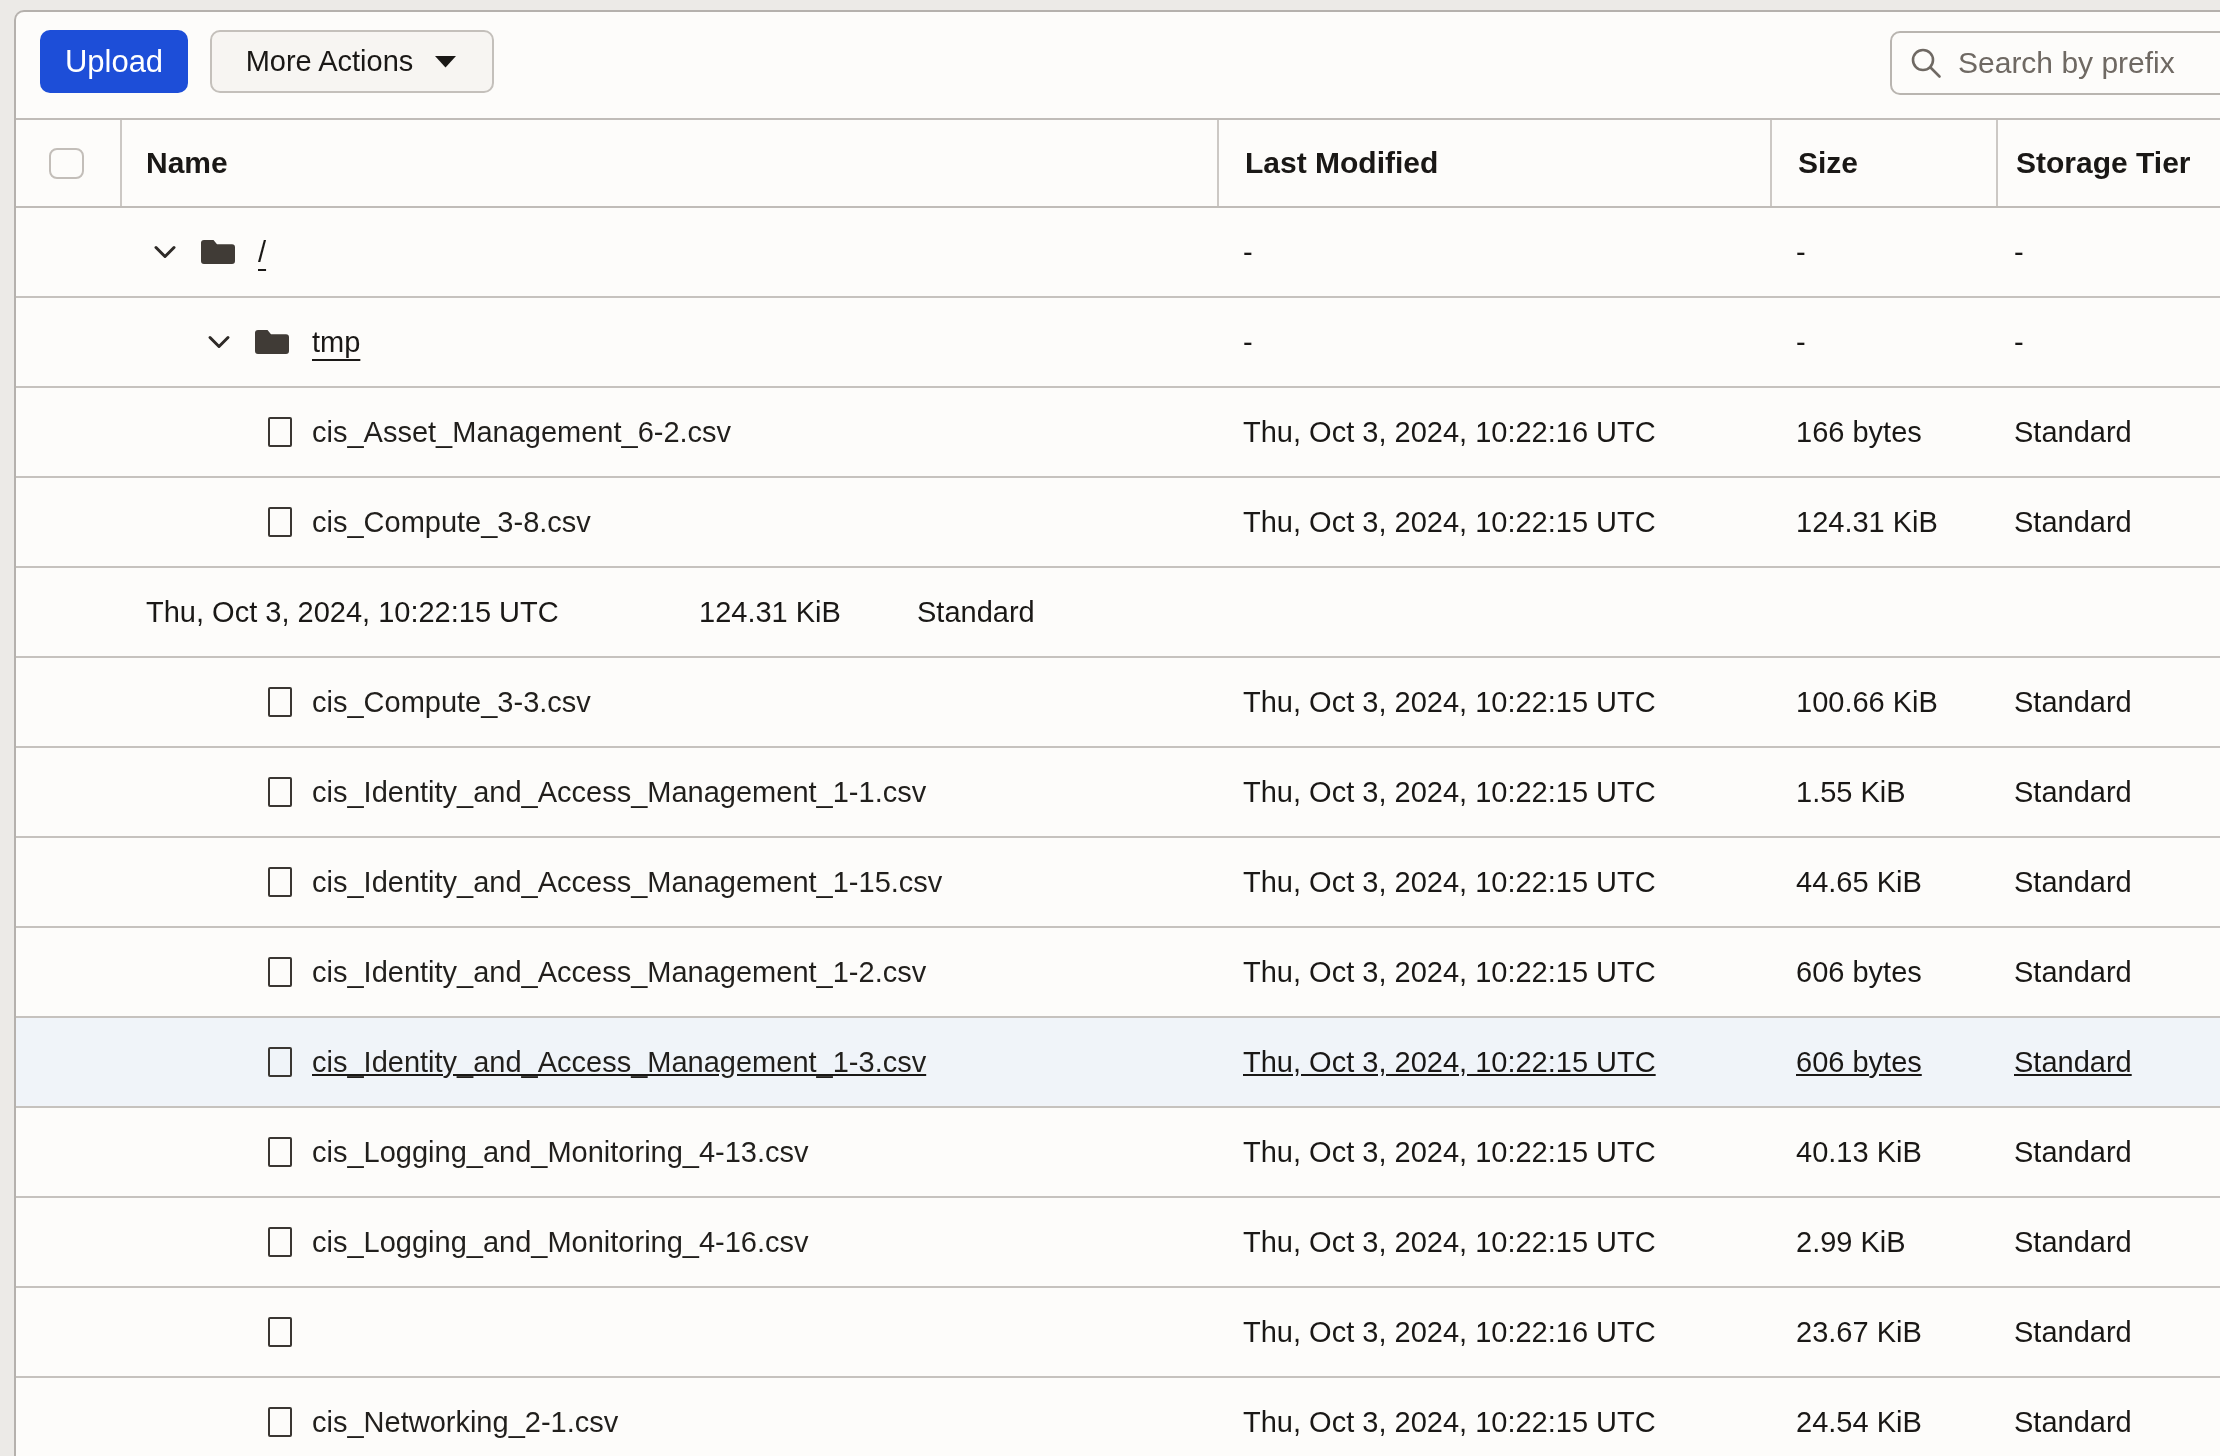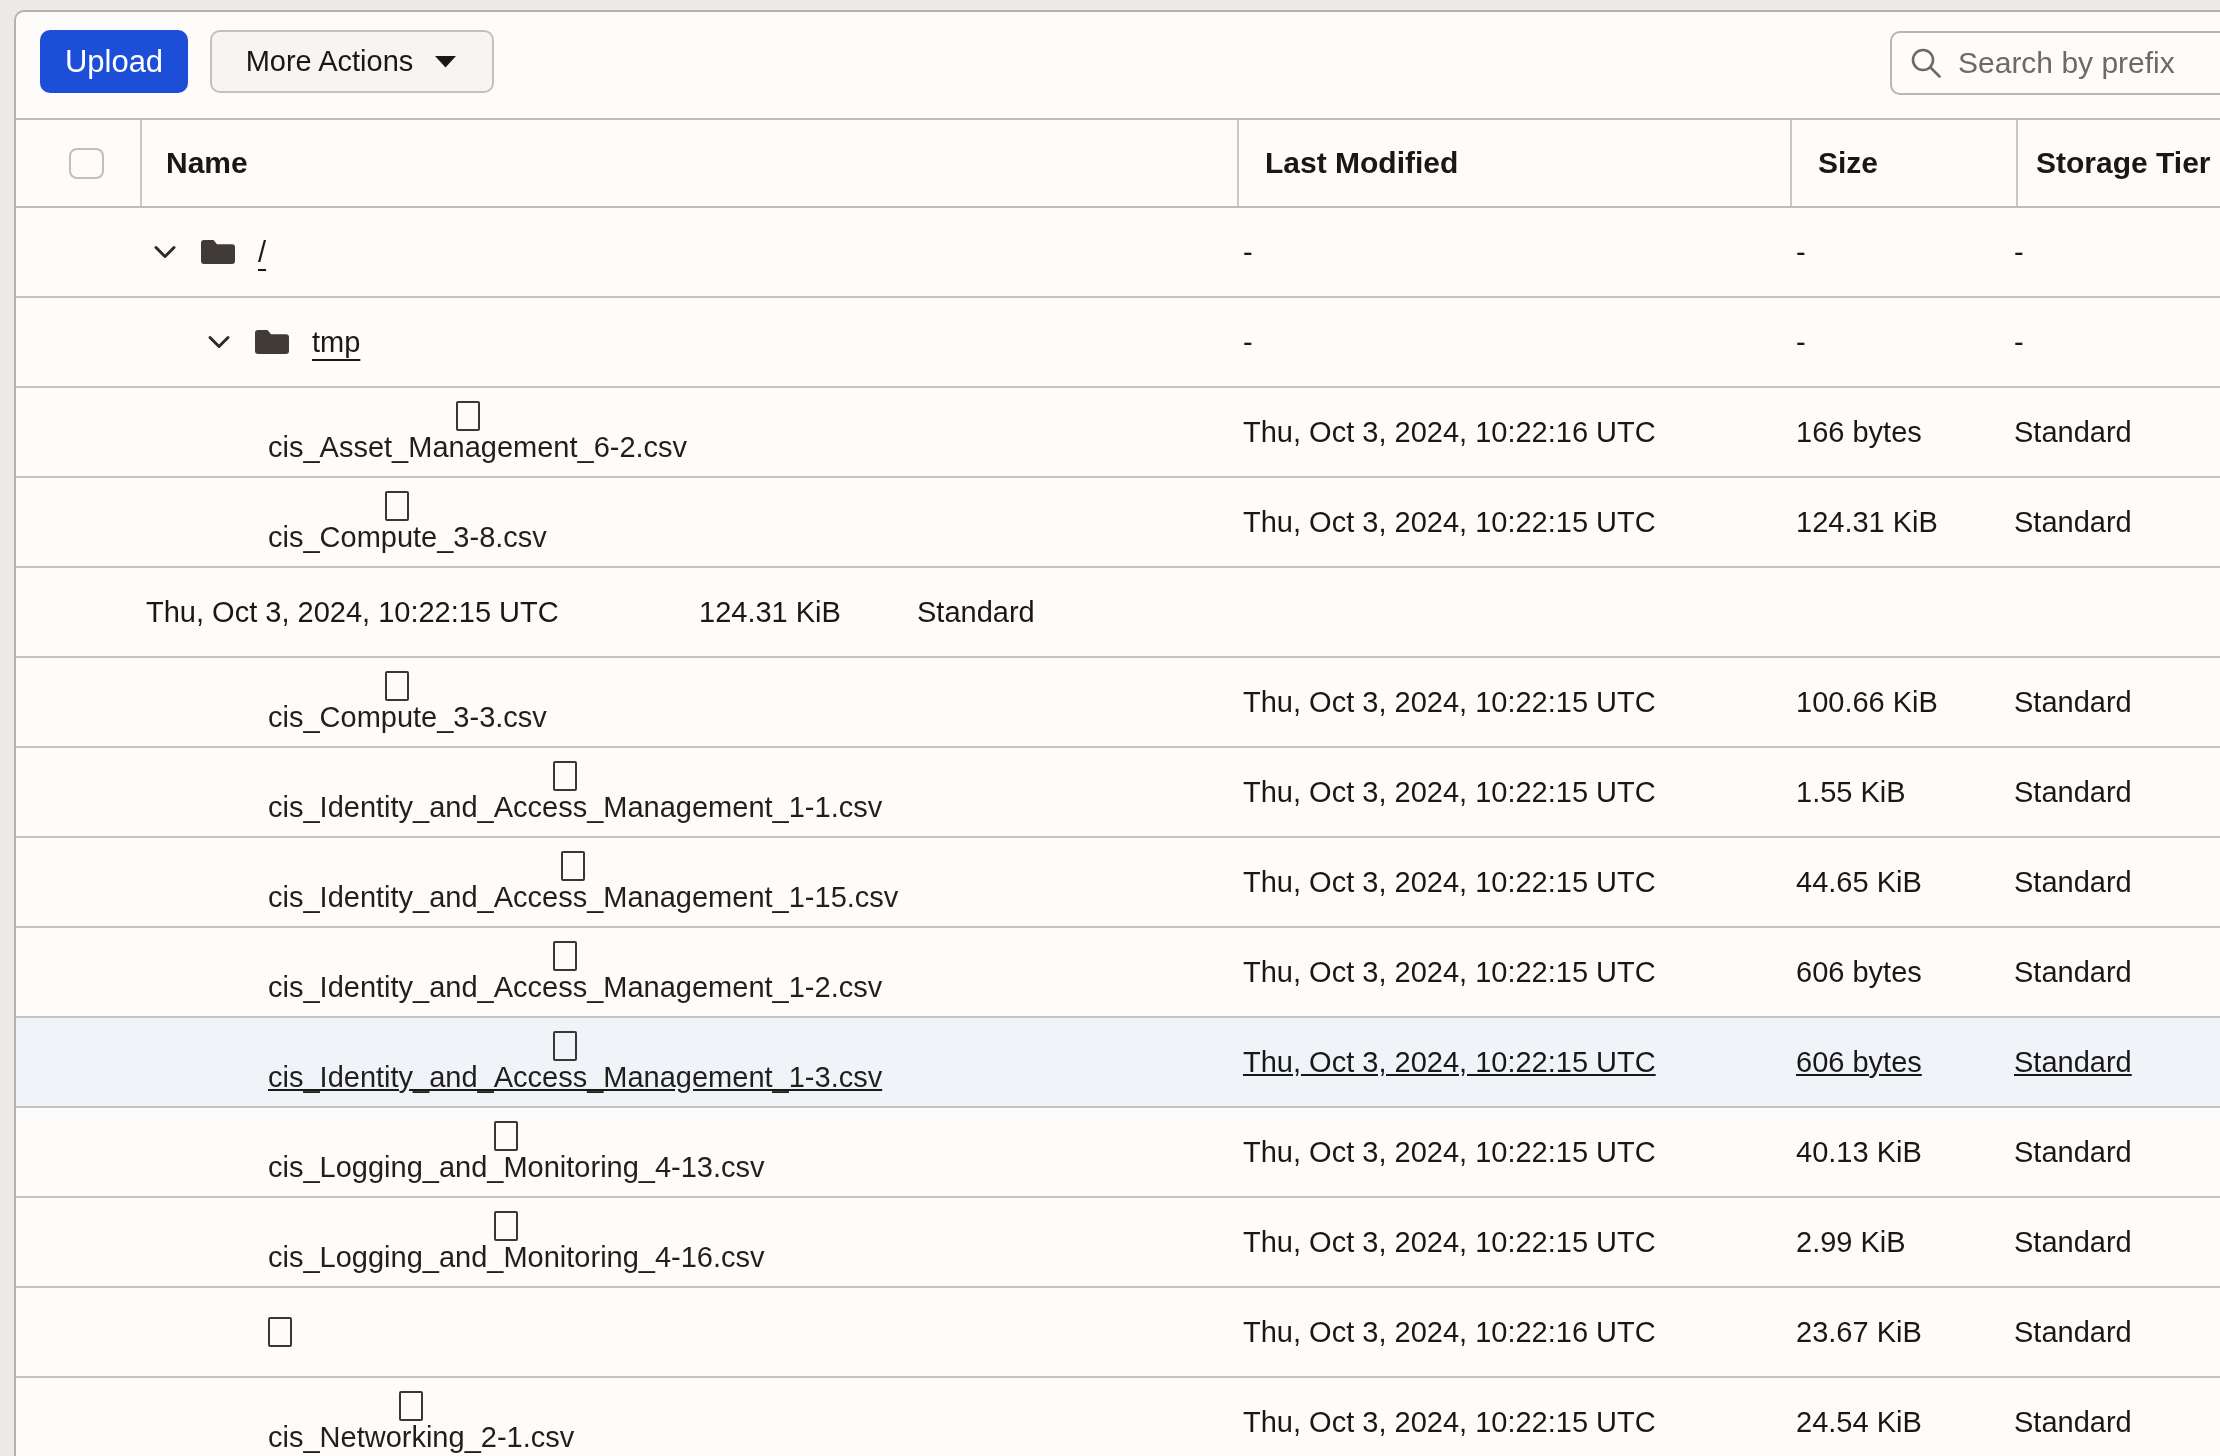--- a/index.html
+++ b/index.html
@@ -57,21 +57,20 @@
     margin-left: 12px;
   }
   .search-box input::placeholder { color: #6f6963; opacity: 1; }
   
   .thead {
     display: flex; height: 90px;
     border-top: 2px solid #c0bcb8;
     border-bottom: 2px solid #c0bcb8;
     font-weight: bold; font-size: 30px;
     box-sizing: border-box;
-    padding-left: 20px;
   }
   .thead .th {
     display: flex; align-items: center;
     box-sizing: border-box; height: 100%;
   }
   .thead .th + .th { border-left: 2px solid #ccc8c4; }
   .col-check { width: 104px; flex: none; }
   .col-name  { width: 1097px; flex: none; }
   .col-mod   { width: 553px; flex: none; }
   .col-size  { width: 226px; flex: none; }
@@ -100,21 +99,21 @@
   .tr .td {
     display: flex; align-items: center;
     box-sizing: border-box; height: 100%;
   }
   .td.col-mod  { padding-left: 26px; }
   .td.col-size { padding-left: 26px; }
   .td.col-tier { padding-left: 18px; }
   .name-cell { display: flex; align-items: center; }
   .name-cell.level-0 { padding-left: 30px; }
   .name-cell.level-1 { padding-left: 84px; }
-  .name-cell.file    { padding-left: 148px; flex-direction: column; }
+  .name-cell.file    { padding-left: 148px; }
   .chevron { width: 30px; height: 30px; margin-right: 19px; flex: none; cursor: pointer; display:flex; align-items:center; }
   .folder-glyph { width: 38px; height: 32px; margin-right: 21px; flex: none; display:flex; align-items:center; }
   .row-checkbox {
     width: 24px; height: 30px; flex: none;
     border: 2.5px solid #3a3632; border-radius: 2px;
     background: transparent; box-sizing: border-box;
     margin-right: 20px;
     cursor: pointer;
   }
   .folder-link {

